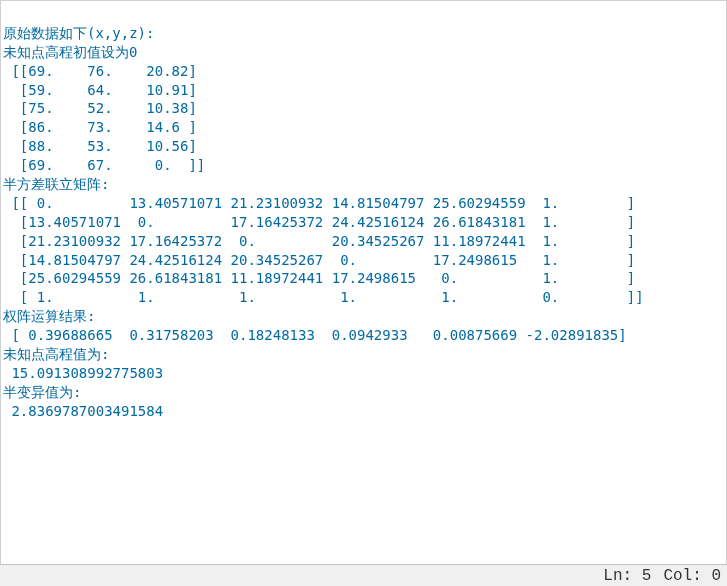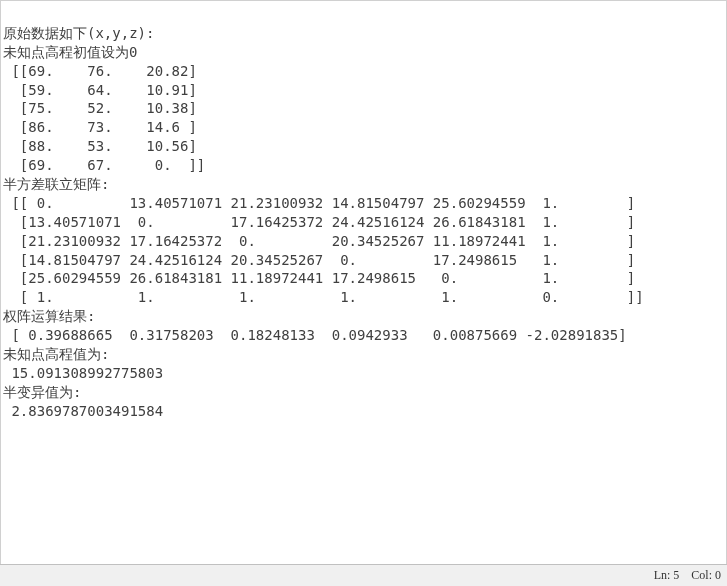--- a/index.html
+++ b/index.html
@@ -15,41 +15,41 @@
       background: #ffffff;
       position: relative;
       overflow: hidden;
     }
     .content-area {
       width: 100%;
       height: calc(100% - 22px);
       background: #ffffff;
       padding: 4px 2px;
       overflow: hidden;
-      color: #404040;
+      color: #0369a1;
       white-space: pre;
       line-height: 1.35;
       border: 1px solid #d0d0d0;
       border-bottom: none;
     }
     .status-bar {
       position: absolute;
       bottom: 0;
       left: 0;
       right: 0;
       height: 22px;
       background: #f0f0f0;
       border-top: 1px solid #c0c0c0;
       display: flex;
       align-items: center;
       justify-content: flex-end;
       padding: 0 6px;
-      font-size: 12px;
+      font-size: 16px;
       color: #333333;
-      font-family: Liberation Serif, serif;
+      font-family: Liberation Mono, monospace;
     }
     .status-item {
       margin-left: 12px;
     }
     .watermark {
       position: absolute;
       bottom: 3px;
       right: 80px;
       font-size: 12px;
       color: rgba(180,180,180,0.5);

